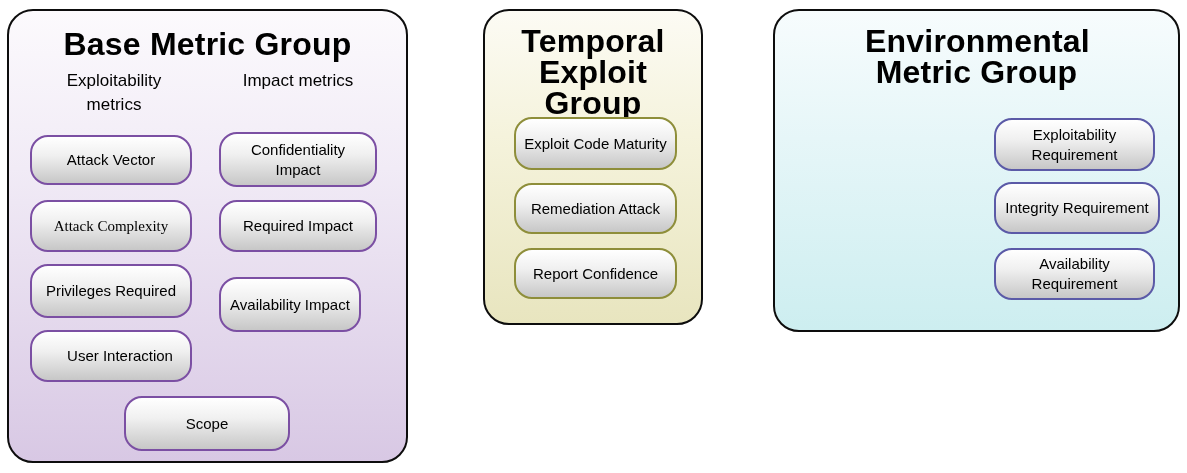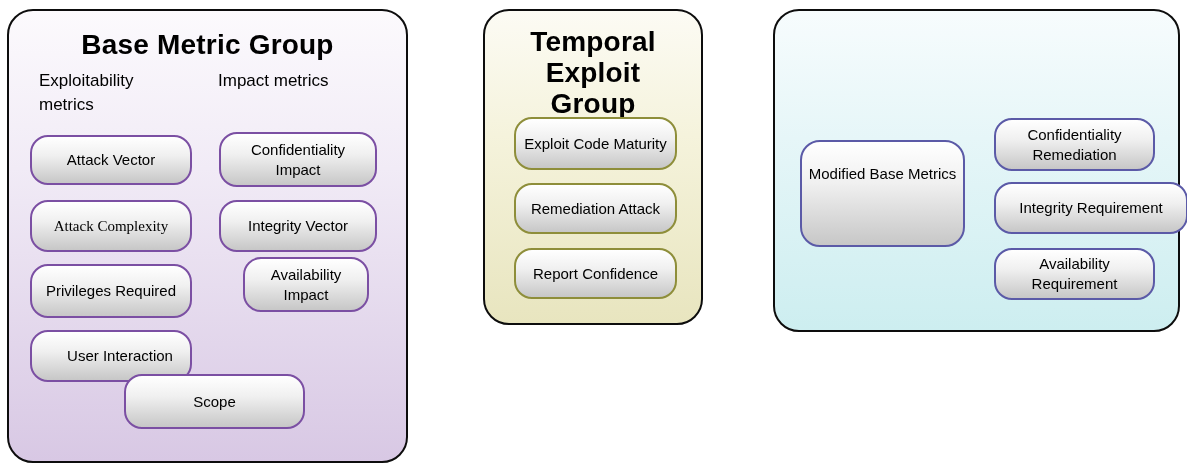--- a/index.html
+++ b/index.html
@@ -30,34 +30,34 @@
     left: 483px; top: 9px; width: 220px; height: 316px;
     background: linear-gradient(180deg, #fcfbf4 0%, #f5f3dc 40%, #e8e5bf 100%);
   }
   .group.environmental {
     left: 773px; top: 9px; width: 407px; height: 323px;
     background: linear-gradient(180deg, #f7fcfd 0%, #e6f6f8 40%, #cdeef0 100%);
   }
   .group-title {
     position: absolute;
     margin: 0;
-    font-size: 28px;
+    font-size: 32px;
     font-weight: bold;
     line-height: 31px;
     text-align: center;
     letter-spacing: 0.2px;
   }
   .base .group-title { left: 0; right: 0; top: 18px; }
   .temporal .group-title { left: 28px; right: 28px; top: 15px; }
   .environmental .group-title { left: 90px; right: 90px; top: 15px; }
   .col-header {
     position: absolute;
     font-size: 17px;
     line-height: 24px;
-    text-align: left;
+    text-align: center;
   }
   .pill {
     position: absolute;
     box-sizing: border-box;
     border-radius: 18px;
     border: 2.5px solid #888888;
     background: linear-gradient(180deg, #ffffff 0%, #f0f0f0 40%, #c7c7c7 100%);
     display: flex;
     align-items: center;
     justify-content: center;
@@ -84,36 +84,36 @@
     <h2 class="group-title">Base Metric Group</h2>
     <div class="col-header" style="left:30px; top:58px; width:150px;">Exploitability metrics</div>
     <div class="col-header" style="left:209px; top:58px; width:160px;">Impact metrics</div>
 
     <div class="pill" style="left:21px; top:124px; width:162px; height:50px;">Attack Vector</div>
     <div class="pill" style="left:21px; top:189px; width:162px; height:52px;font-family:Liberation Serif, serif;">Attack Complexity</div>
     <div class="pill" style="left:21px; top:253px; width:162px; height:54px;">Privileges Required</div>
     <div class="pill" style="left:21px; top:319px; width:162px; height:52px;padding-left:24px;">User Interaction</div>
 
     <div class="pill" style="left:210px; top:121px; width:158px; height:55px;">Confidentiality Impact</div>
-    <div class="pill" style="left:210px; top:189px; width:158px; height:52px;">Integrity Vector</div>
-    <div class="pill" style="left:210px; top:246px; width:126px; height:55px;margin-left:24px;">Availability Impact</div>
+    <div class="pill" style="left:210px; top:189px; width:158px; height:52px;">Required Impact</div>
+    <div class="pill" style="left:210px; top:266px; width:142px; height:55px;">Availability Impact</div>
 
-    <div class="pill" style="left:115px; top:363px; width:181px; height:55px;">Scope</div>
+    <div class="pill" style="left:115px; top:385px; width:166px; height:55px;">Scope</div>
   </section>
 
   <section class="group temporal">
     <h2 class="group-title">Temporal Exploit Group</h2>
 
     <div class="pill" style="left:29px; top:106px; width:163px; height:53px;">Exploit Code Maturity</div>
     <div class="pill" style="left:29px; top:172px; width:163px; height:51px;">Remediation Attack</div>
     <div class="pill" style="left:29px; top:237px; width:163px; height:51px;">Report Confidence</div>
   </section>
 
   <section class="group environmental">
+    <h2 class="group-title">Environmental Metric Group</h2>
 
-    <div class="pill tall-box" style="left:25px; top:129px; width:165px; height:107px;">Modified Base Metrics</div>
 
-    <div class="pill" style="left:219px; top:107px; width:161px; height:53px;">Confidentiality Remediation</div>
-    <div class="pill" style="left:219px; top:171px; width:194px; height:52px;text-align:center;">Integrity Requirement</div>
+    <div class="pill" style="left:219px; top:107px; width:161px; height:53px;">Exploitability Requirement</div>
+    <div class="pill" style="left:219px; top:171px; width:166px; height:52px;text-align:center;">Integrity Requirement</div>
     <div class="pill" style="left:219px; top:237px; width:161px; height:52px;">Availability Requirement</div>
   </section>
 
 </div>
 
 </body></html>

